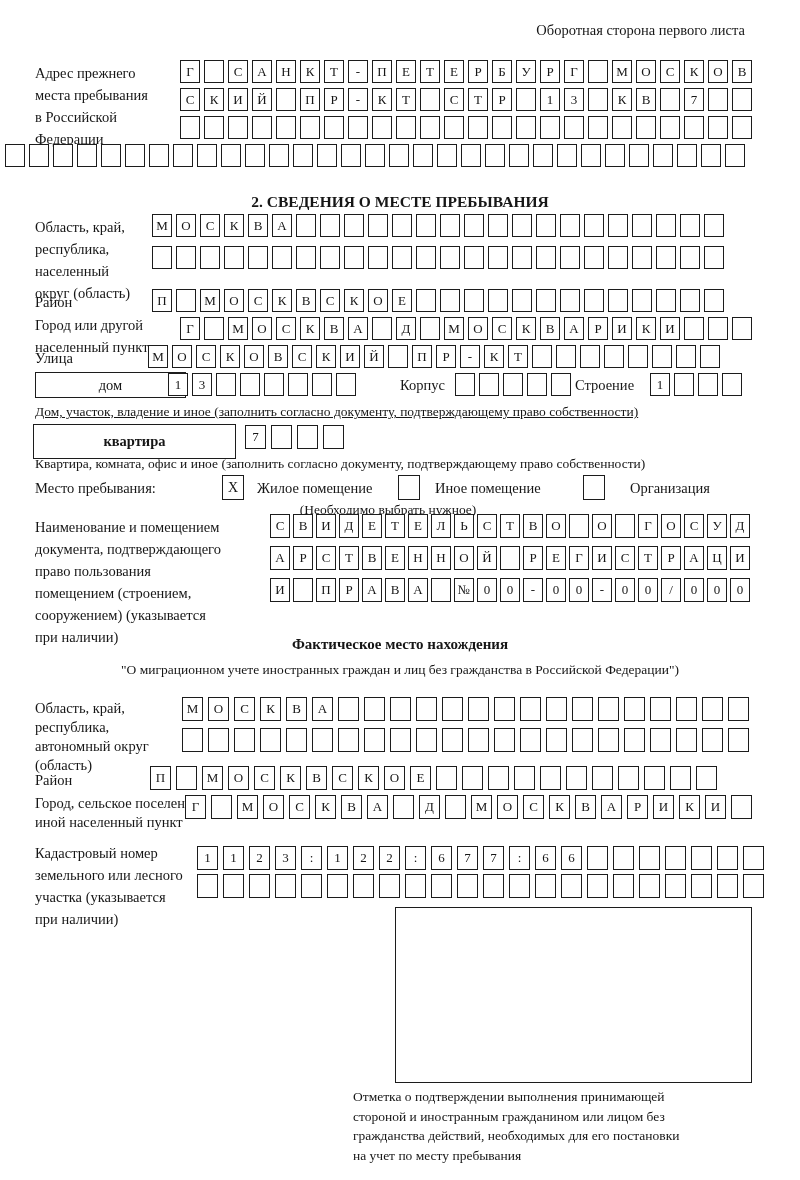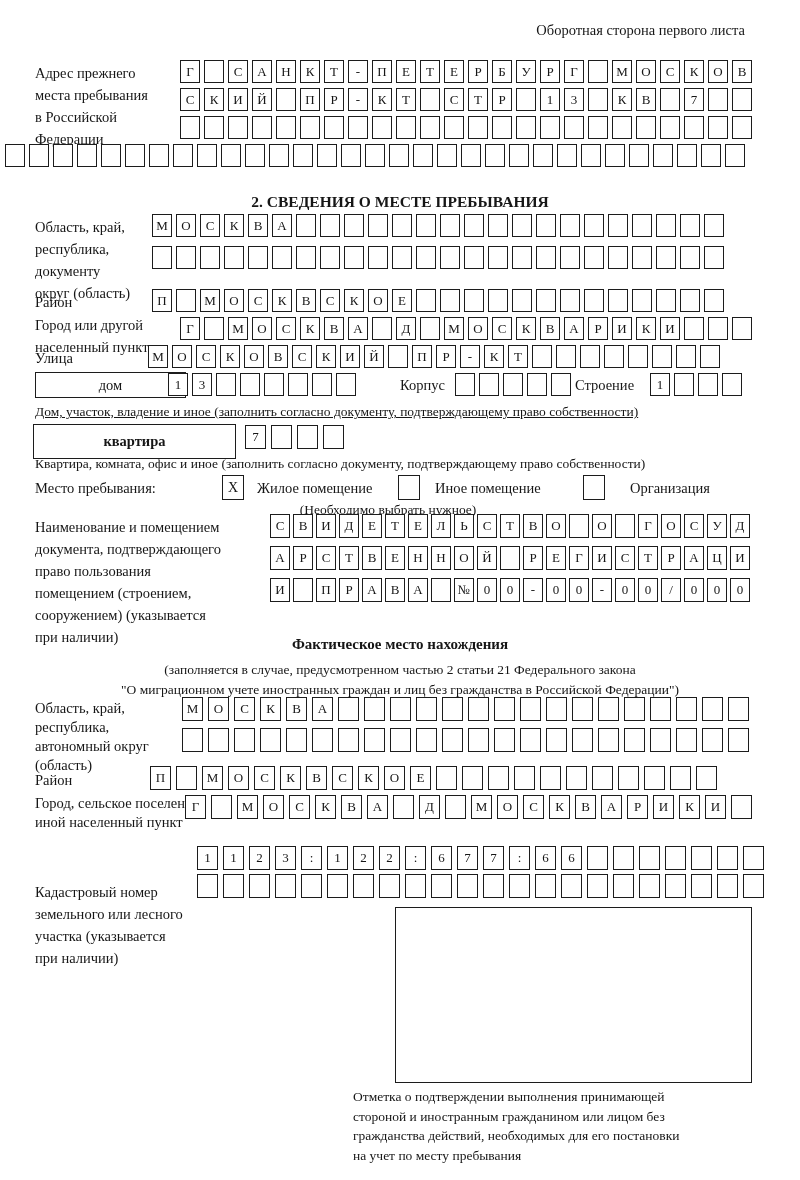--- a/index.html
+++ b/index.html
@@ -162,21 +162,21 @@
       <span class="cell"></span>
       <span class="cell"></span>
     </div>
 
 
   <div class="abs heading center" style="top:193px;">2. СВЕДЕНИЯ О МЕСТЕ ПРЕБЫВАНИЯ</div>
 
   <div class="abs lbl" style="left:35px; top:216px;">
       <div>Область, край,</div>
       <div>республика,</div>
-      <div>документу</div>
+      <div>населенный</div>
       <div>округ (область)</div>
     </div>
   <div class="abs cells g-std" style="left:152px; top:214px;">
       <span class="cell">М</span>
       <span class="cell">О</span>
       <span class="cell">С</span>
       <span class="cell">К</span>
       <span class="cell">В</span>
       <span class="cell">А</span>
       <span class="cell"></span>
@@ -434,21 +434,20 @@
       <span class="cell">0</span>
       <span class="cell">0</span>
       <span class="cell">/</span>
       <span class="cell">0</span>
       <span class="cell">0</span>
       <span class="cell">0</span>
     </div>
 
   <div class="abs heading center" style="top:636px; font-size:15px;">Фактическое место нахождения</div>
   <div class="abs note center note-lines" style="top:660px;">
-      <div>(заполняется в случае, предусмотренном частью 2 статьи 21 Федерального закона</div>
       <div>"О миграционном учете иностранных граждан и лиц без гражданства в Российской Федерации")</div>
     </div>
 
   <div class="abs lbl-tight" style="left:35px; top:699px;">
       <div>Область, край,</div>
       <div>республика,</div>
       <div>автономный округ</div>
       <div>(область)</div>
     </div>
   <div class="abs cells g-fact" style="left:182px; top:697px;">
@@ -548,21 +547,21 @@
       <span class="cell">К</span>
       <span class="cell">В</span>
       <span class="cell">А</span>
       <span class="cell">Р</span>
       <span class="cell">И</span>
       <span class="cell">К</span>
       <span class="cell">И</span>
       <span class="cell"></span>
     </div>
 
-  <div class="abs lbl" style="left:35px; top:881px;">
+  <div class="abs lbl" style="left:35px; top:842px;">
       <div>Кадастровый номер</div>
       <div>земельного или лесного</div>
       <div>участка (указывается</div>
       <div>при наличии)</div>
     </div>
   <div class="abs cells g-fact" style="left:197px; top:846px;">
       <span class="cell">1</span>
       <span class="cell">1</span>
       <span class="cell">2</span>
       <span class="cell">3</span>

